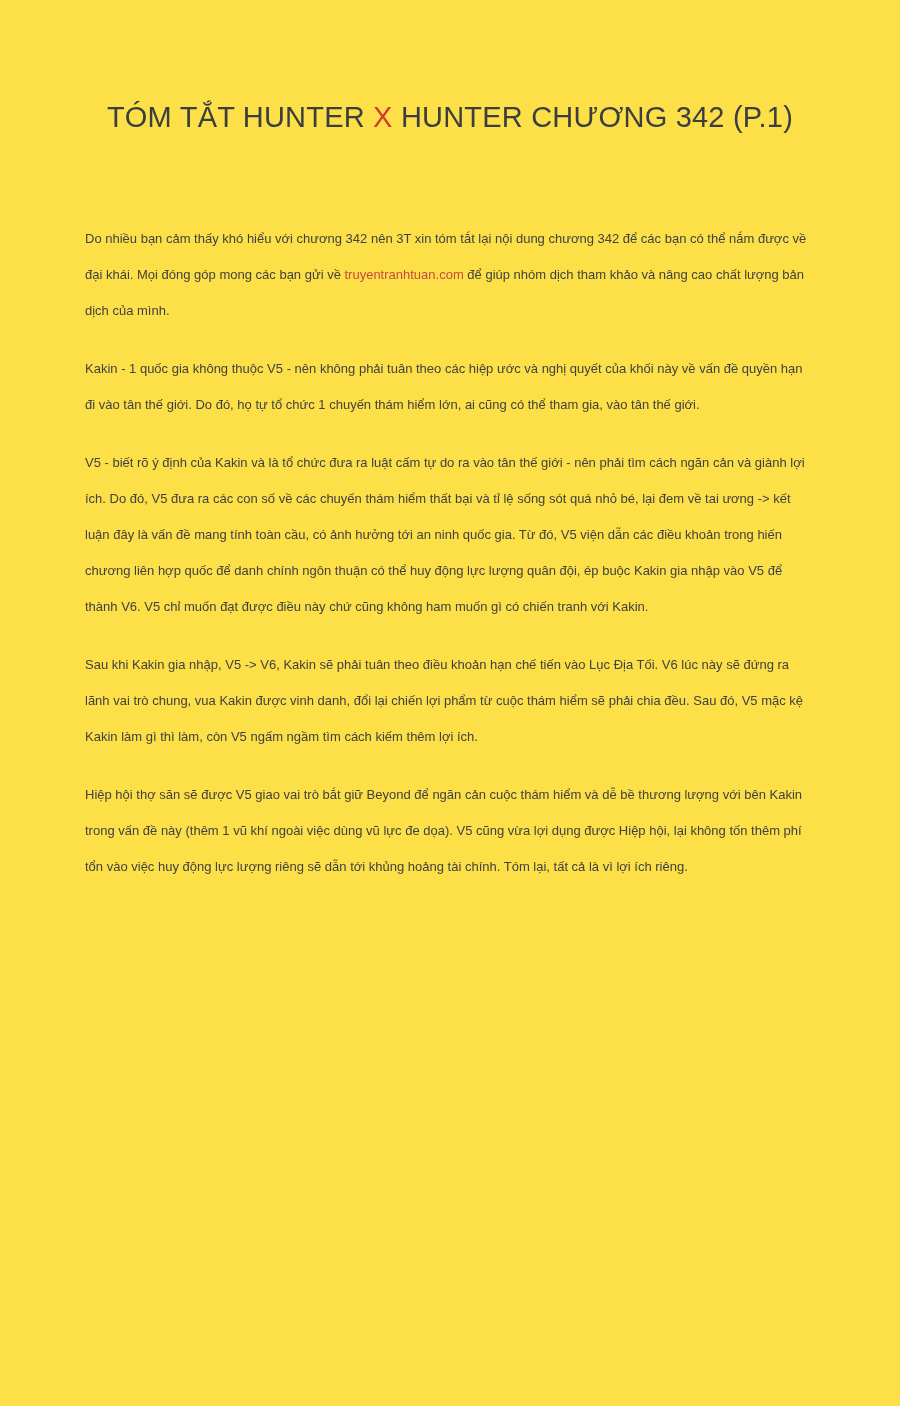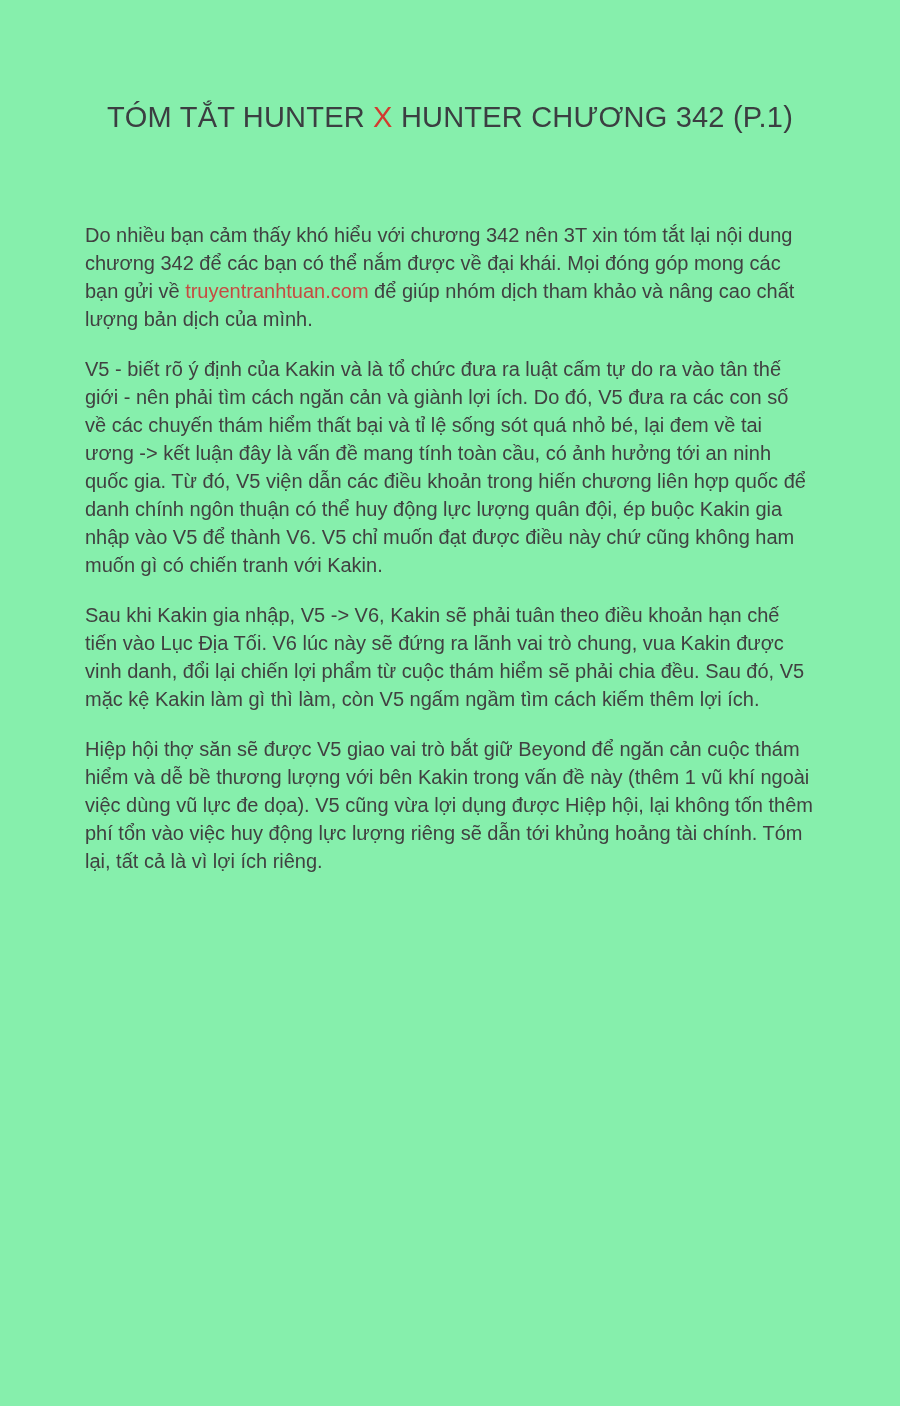--- a/index.html
+++ b/index.html
@@ -5,21 +5,21 @@
   html, body {
     margin: 0;
     padding: 0;
     background: #ffffff;
   }
   .page {
     position: relative;
     width: 900px;
     height: 1406px;
     margin: 0 auto;
-    background: #86efac;
+    background: #fde047;
     overflow: hidden;
     font-family: "Liberation Sans", "DejaVu Sans", sans-serif;
   }
   .title {
     margin: 0;
     padding: 97px 60px 0 60px;
     text-align: center;
     font-size: 29px;
     line-height: 40px;
     font-weight: 400;
@@ -27,22 +27,22 @@
     letter-spacing: 0.2px;
   }
   .title .hl {
     color: #d23b2f;
   }
   .content {
     padding: 0 85px;
   }
   .content p {
     margin: 0 0 22px 0;
-    font-size: 20px;
-    line-height: 28px;
+    font-size: 13px;
+    line-height: 36px;
     color: #414141;
   }
   .intro {
     margin-top: 0;
     padding-top: 84px;
   }
   .heading {
     font-weight: 700;
     color: #383838;
   }
@@ -57,20 +57,21 @@
 
 <div class="page">
 
   <h1 class="title"><span>TÓM TẮT HUNTER </span><span class="hl">X</span><span> HUNTER CHƯƠNG 342 (P.1)</span></h1>
 
   <div class="content">
 
     <p class="intro"><span>Do nhiều bạn cảm thấy khó hiểu với chương 342 nên 3T xin tóm tắt lại nội dung chương 342 để các bạn có thể nắm được về đại khái. Mọi đóng góp mong các bạn gửi về </span><a class="link">truyentranhtuan.com</a><span> để giúp nhóm dịch tham khảo và nâng cao chất lượng bản dịch của mình.</span></p>
 
 
+    <p>Kakin - 1 quốc gia không thuộc V5 - nên không phải tuân theo các hiệp ước và nghị quyết của khối này về vấn đề quyền hạn đi vào tân thế giới. Do đó, họ tự tổ chức 1 chuyến thám hiểm lớn, ai cũng có thể tham gia, vào tân thế giới.</p>
 
     <p>V5 - biết rõ ý định của Kakin và là tổ chức đưa ra luật cấm tự do ra vào tân thế giới - nên phải tìm cách ngăn cản và giành lợi ích. Do đó, V5 đưa ra các con số về các chuyến thám hiểm thất bại và tỉ lệ sống sót quá nhỏ bé, lại đem về tai ương -&gt; kết luận đây là vấn đề mang tính toàn cầu, có ảnh hưởng tới an ninh quốc gia. Từ đó, V5 viện dẫn các điều khoản trong hiến chương liên hợp quốc để danh chính ngôn thuận có thể huy động lực lượng quân đội, ép buộc Kakin gia nhập vào V5 để thành V6. V5 chỉ muốn đạt được điều này chứ cũng không ham muốn gì có chiến tranh với Kakin.</p>
 
     <p>Sau khi Kakin gia nhập, V5 -&gt; V6, Kakin sẽ phải tuân theo điều khoản hạn chế tiến vào Lục Địa Tối. V6 lúc này sẽ đứng ra lãnh vai trò chung, vua Kakin được vinh danh, đổi lại chiến lợi phẩm từ cuộc thám hiểm sẽ phải chia đều. Sau đó, V5 mặc kệ Kakin làm gì thì làm, còn V5 ngấm ngầm tìm cách kiếm thêm lợi ích.</p>
 
     <p>Hiệp hội thợ săn sẽ được V5 giao vai trò bắt giữ Beyond để ngăn cản cuộc thám hiểm và dễ bề thương lượng với bên Kakin trong vấn đề này (thêm 1 vũ khí ngoài việc dùng vũ lực đe dọa). V5 cũng vừa lợi dụng được Hiệp hội, lại không tốn thêm phí tổn vào việc huy động lực lượng riêng sẽ dẫn tới khủng hoảng tài chính. Tóm lại, tất cả là vì lợi ích riêng.</p>
 
   </div>
 
 </div>

